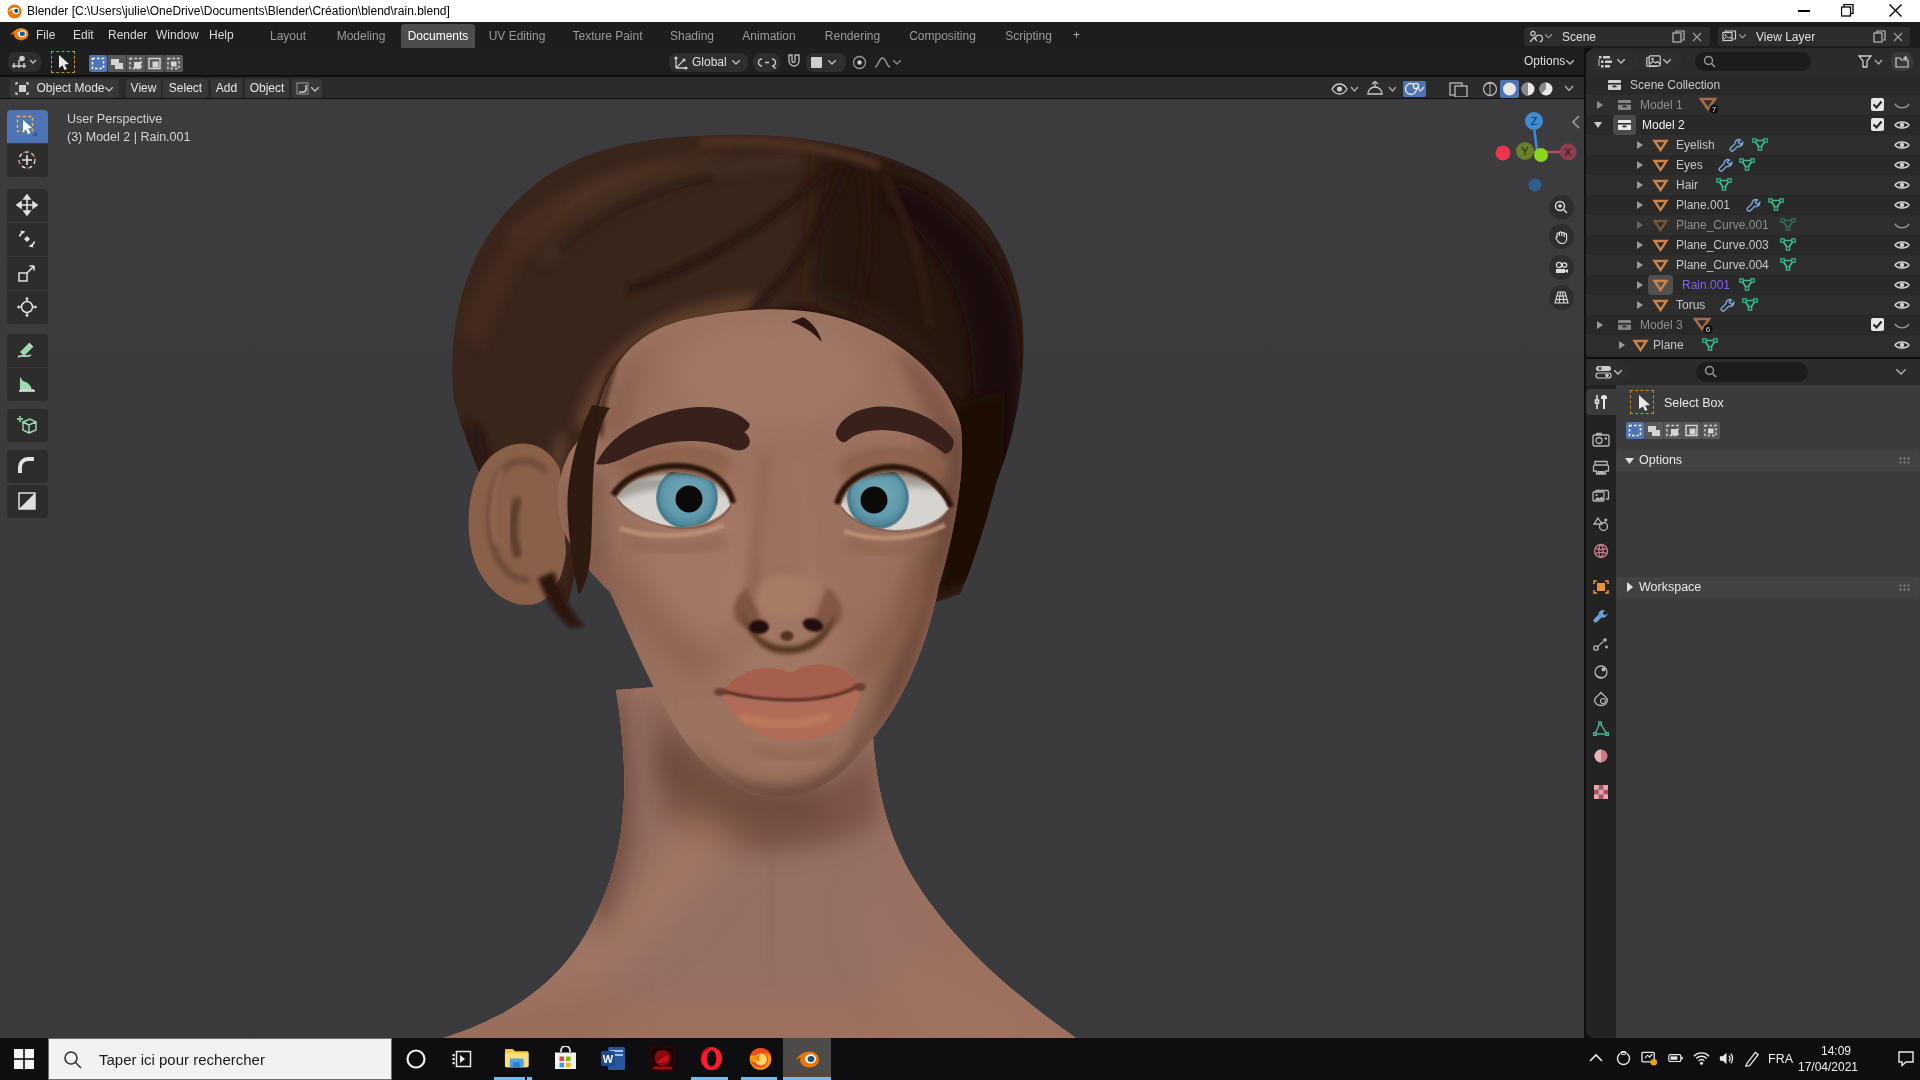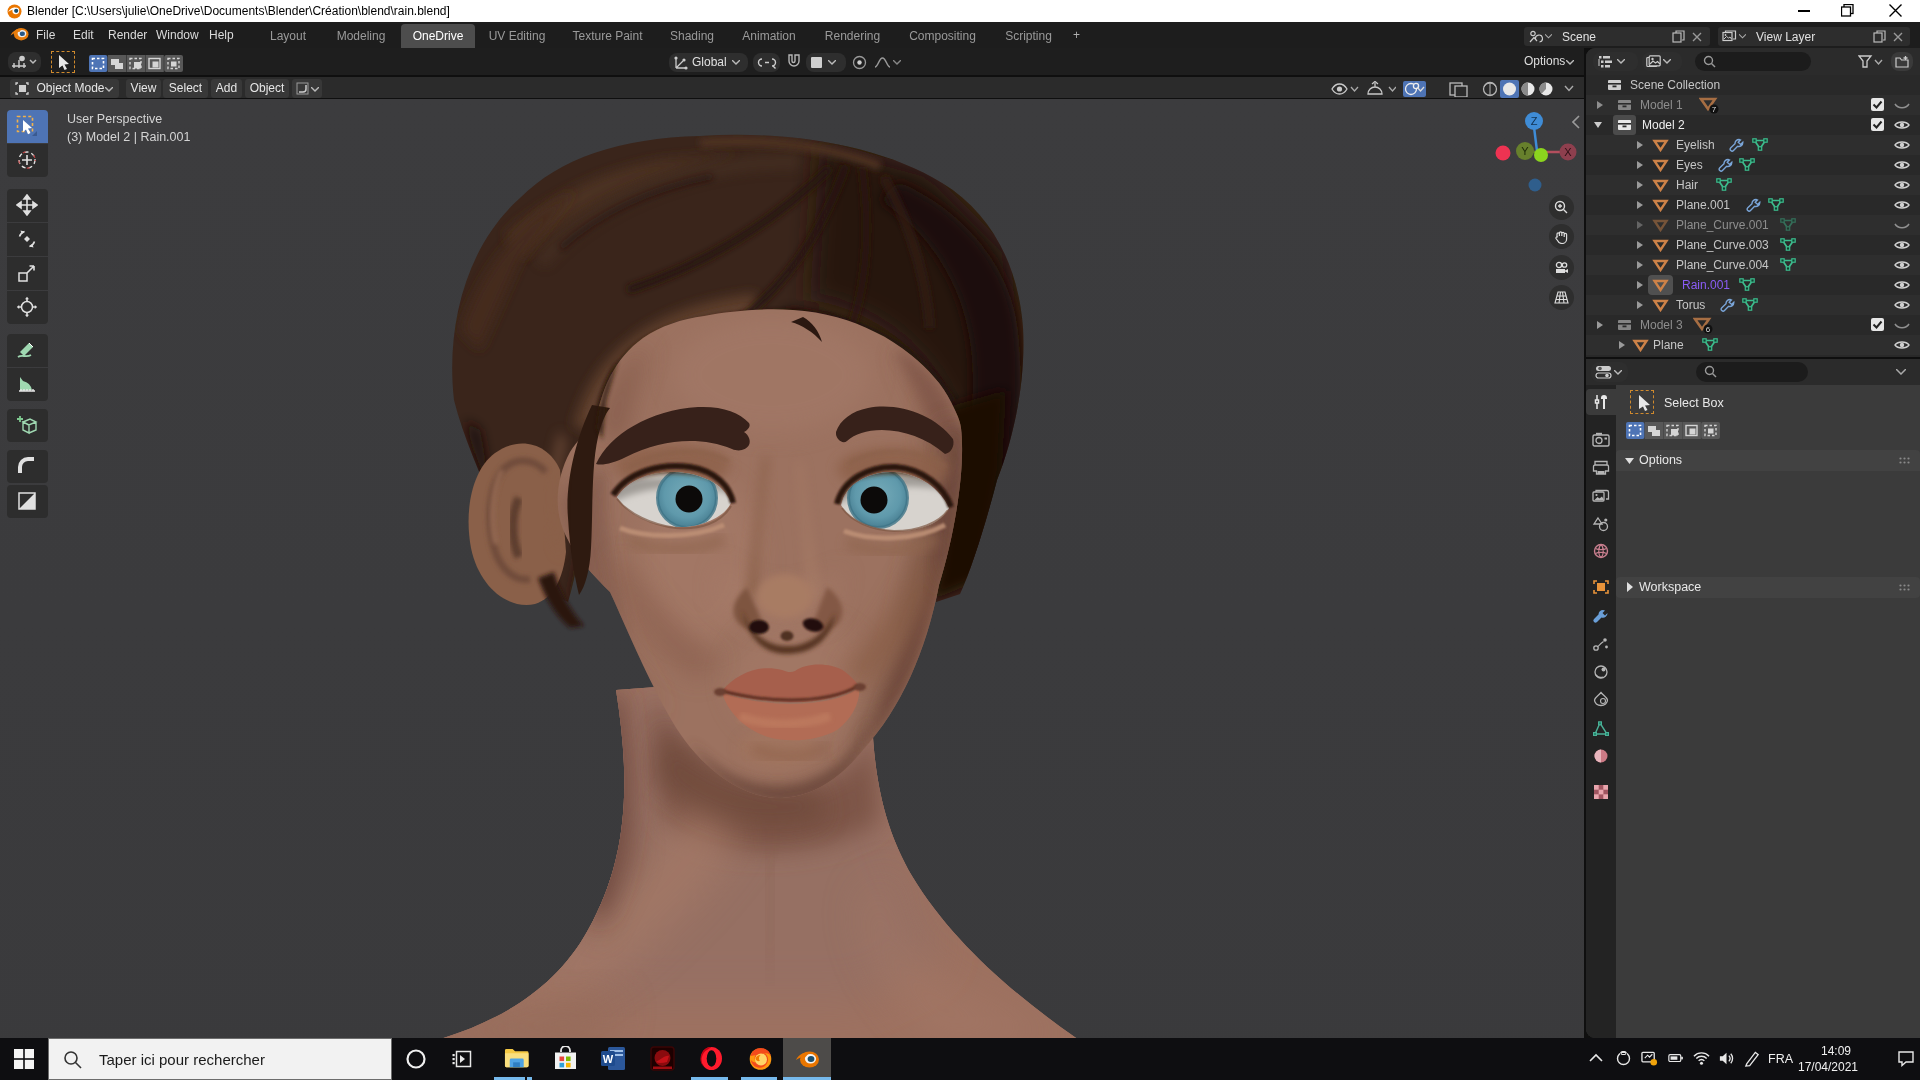--- a/index.html
+++ b/index.html
@@ -97,21 +97,21 @@
       <ellipse cx="12.4" cy="7.8" rx="2.6" ry="2.3" fill="#265787"></ellipse>
       <path d="M0.5 9.5 C2.5 5 7.5 2.2 11.5 2.6 L9.8 5.8 C6 5.8 3 8 0.5 9.5 Z" fill="#e87d0d"></path>
     </svg>
     <span class="menu" style="left:36px">File</span>
     <span class="menu" style="left:73px">Edit</span>
     <span class="menu" style="left:108px">Render</span>
     <span class="menu" style="left:156px">Window</span>
     <span class="menu" style="left:209px">Help</span>
     <span class="wtab" style="left:255px;width:66px">Layout</span>
     <span class="wtab" style="left:322px;width:78px">Modeling</span>
-    <span class="wtab active" style="left:401px;width:74px">OneDrive</span>
+    <span class="wtab active" style="left:401px;width:74px">Documents</span>
     <span class="wtab" style="left:476px;width:82px">UV Editing</span>
     <span class="wtab" style="left:559px;width:97px">Texture Paint</span>
     <span class="wtab" style="left:657px;width:70px">Shading</span>
     <span class="wtab" style="left:728px;width:82px">Animation</span>
     <span class="wtab" style="left:811px;width:83px">Rendering</span>
     <span class="wtab" style="left:895px;width:95px">Compositing</span>
     <span class="wtab" style="left:991px;width:75px">Scripting</span>
     <span class="menu" style="left:1073px;color:#b0b0b0">+</span>
     <div class="abs" style="left:1524px;top:5px;width:186px;height:19px;background:#2d2d2d;border-radius:3px">
       <svg style="position:absolute;left:4px;top:2.5px" width="15" height="14" viewBox="0 0 15 14">

